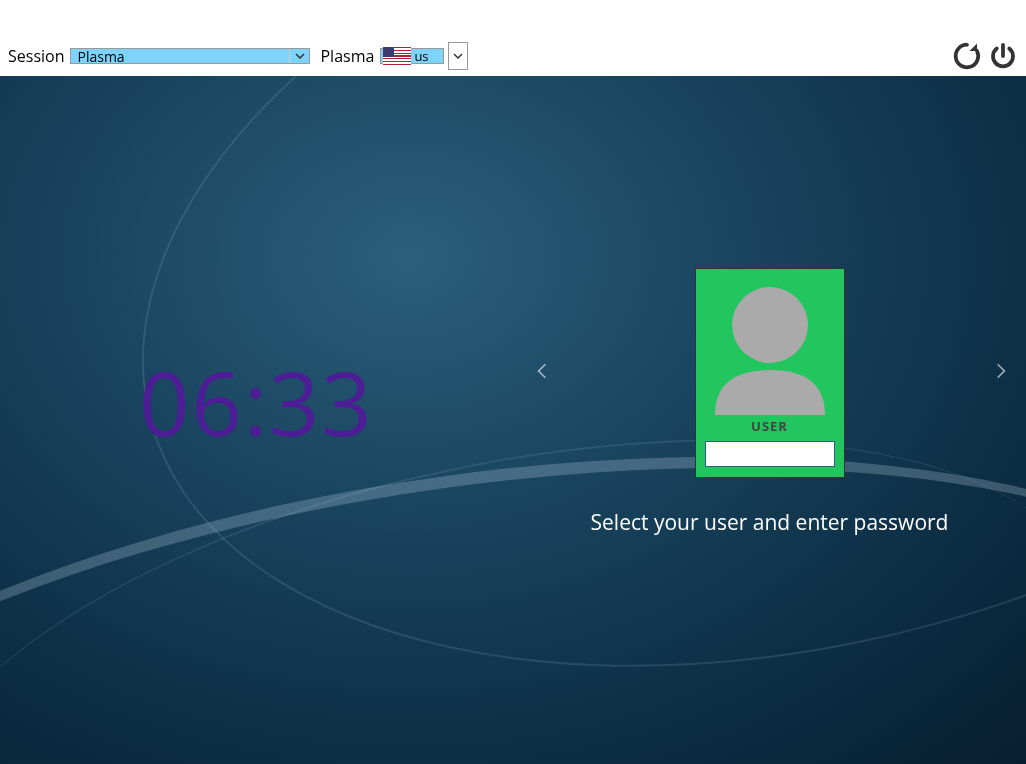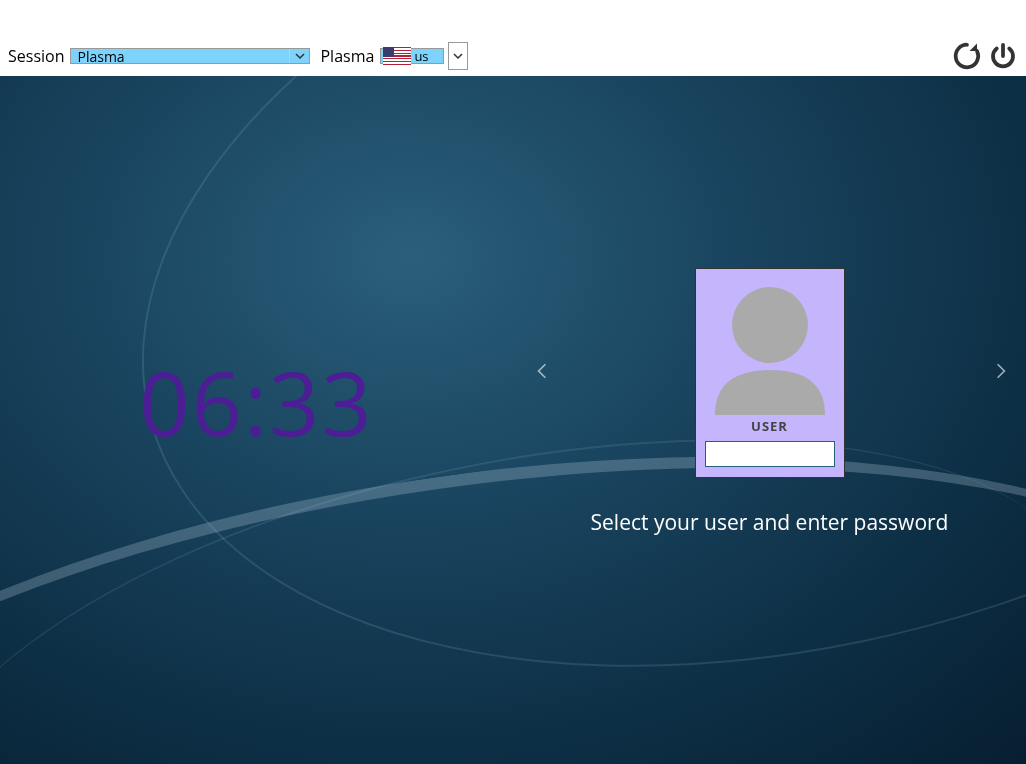--- a/index.html
+++ b/index.html
@@ -199,21 +199,21 @@
       left: 20px;
     }
     .nav-next {
       right: 16px;
     }
     .nav-arrow svg {
       width: 18px;
       height: 18px;
     }
     .user-card {
-      background: #c4b5fd;
+      background: #22c55e;
       border: 1px solid #333;
       width: 150px;
       padding: 6px 6px 10px 6px;
       display: flex;
       flex-direction: column;
       align-items: center;
     }
     .avatar {
       width: 130px;
       height: 140px;

